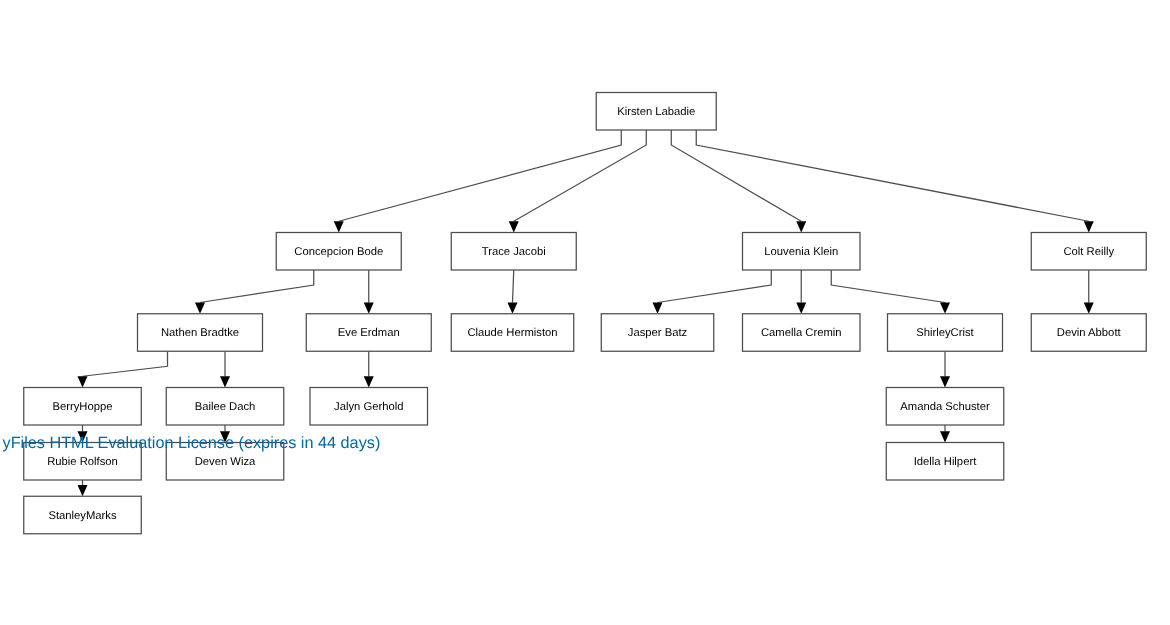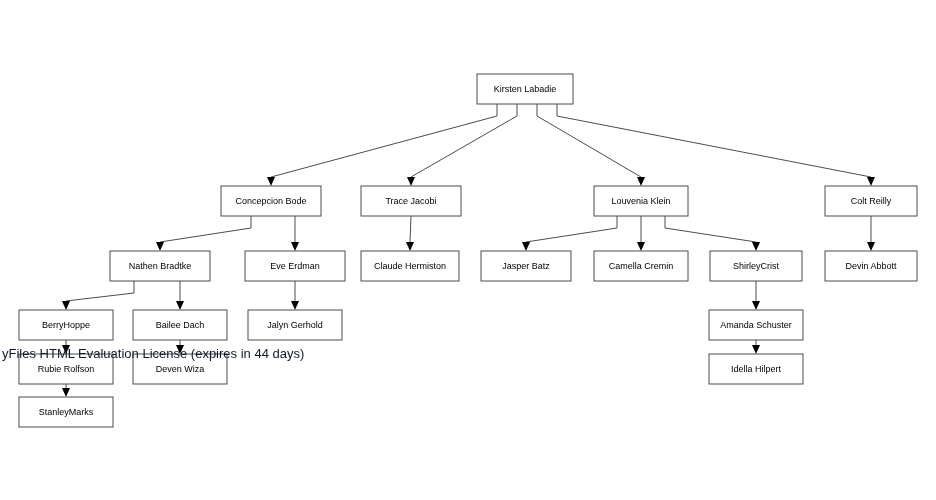--- a/index.html
+++ b/index.html
@@ -48,21 +48,21 @@
     fill: #000000;
     stroke: none;
   }
   #license-banner {
     position: absolute;
     left: 0;
     bottom: 7px;
     width: 936px;
     font-family: "Liberation Sans", sans-serif;
     font-size: 13px;
-    color: #0f172a;
+    color: #0369a1;
     padding-left: 2px;
     box-sizing: border-box;
     white-space: nowrap;
   }
 </style>
 </head>
 <body>
 
 <div id="diagram-root">
   <svg id="tree-svg" viewBox="0 0 936 500" xmlns="http://www.w3.org/2000/svg">

